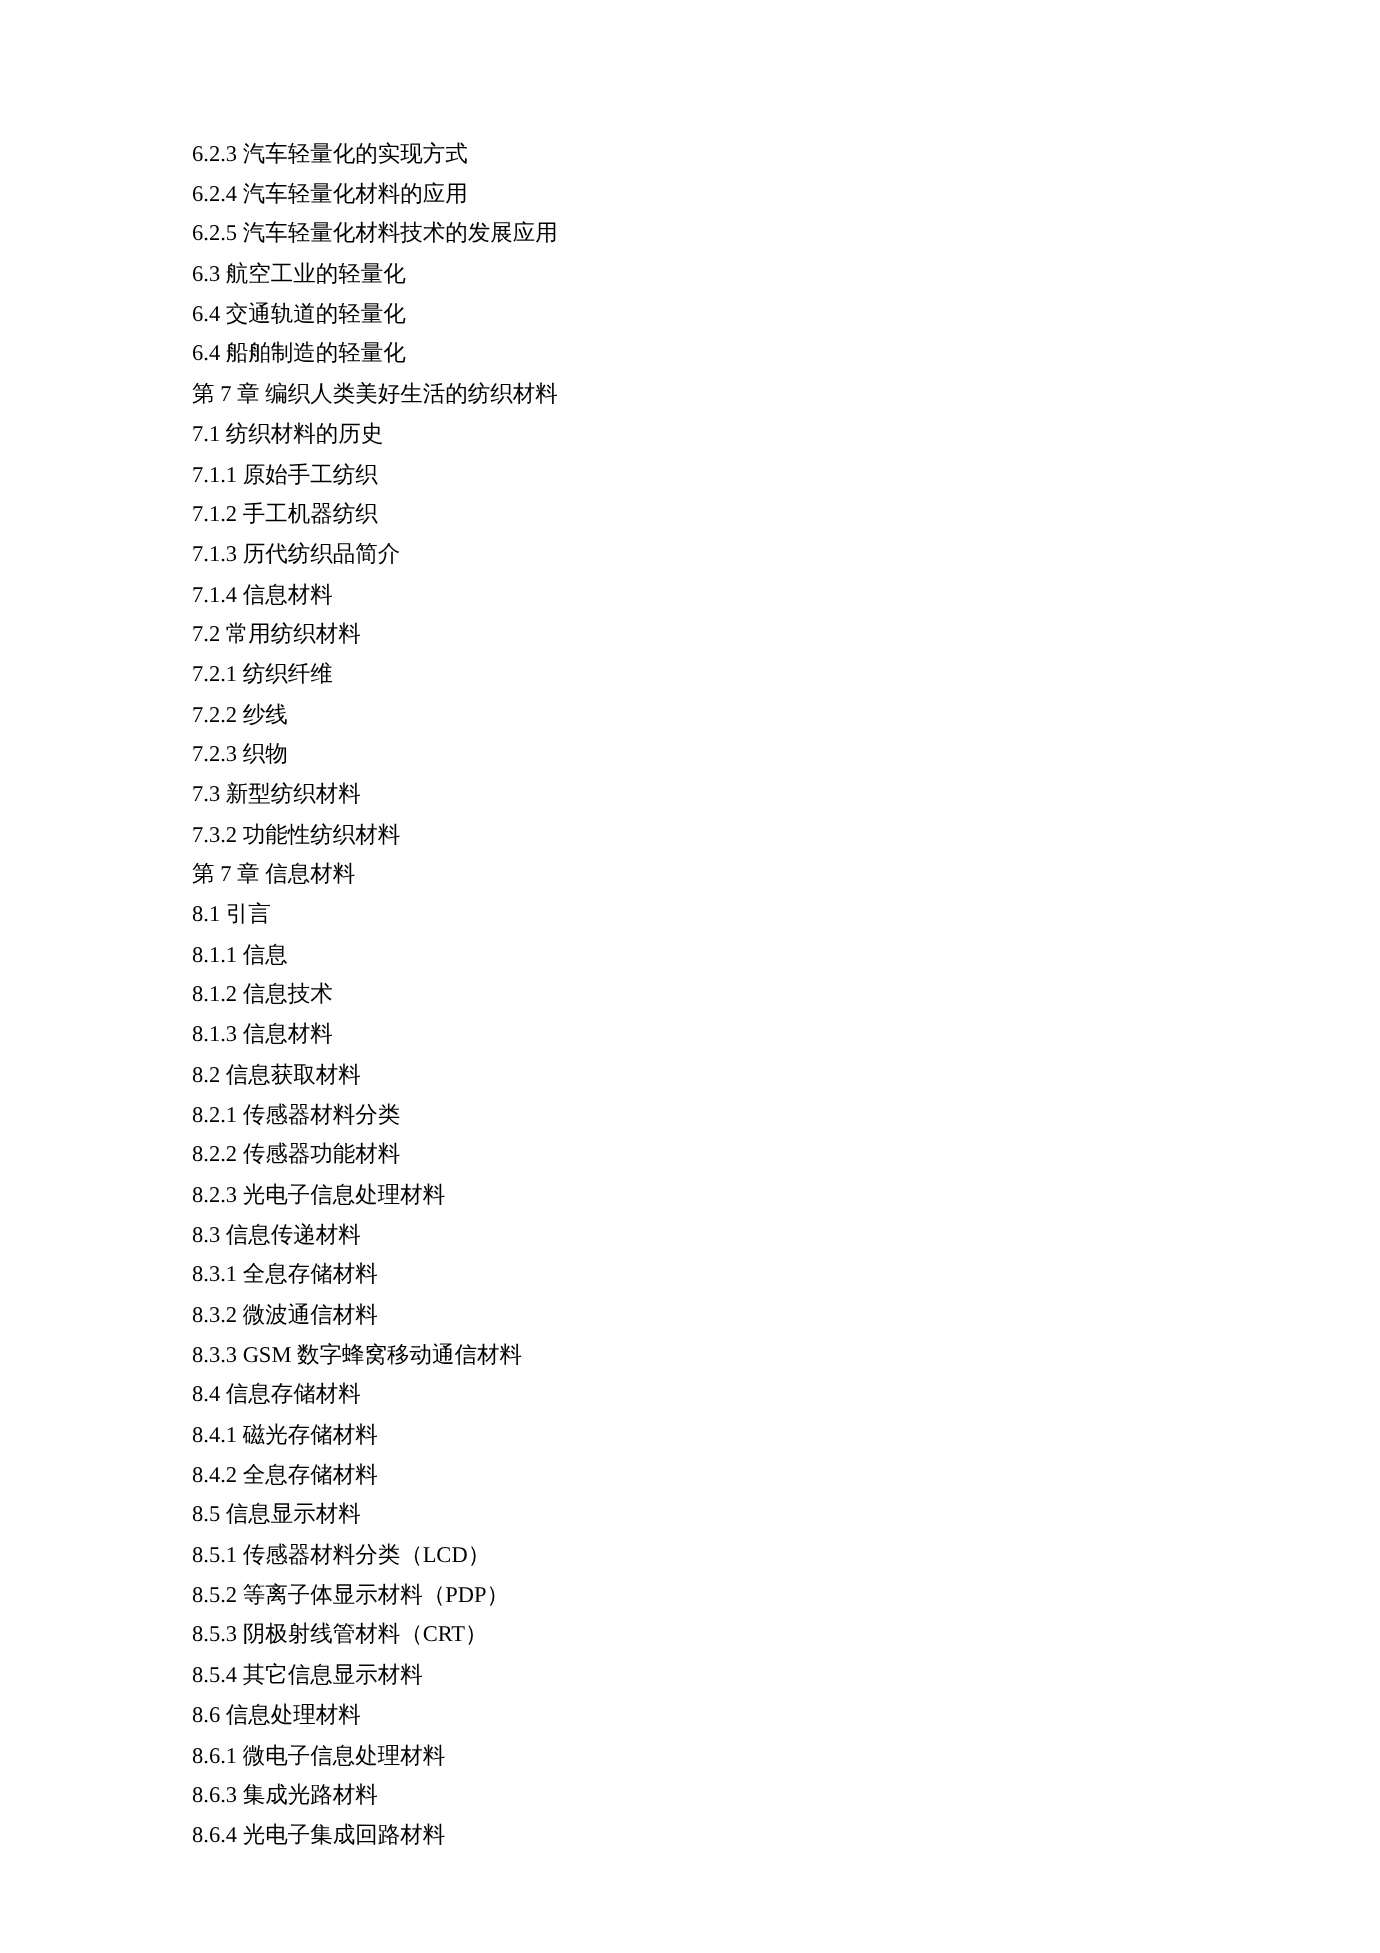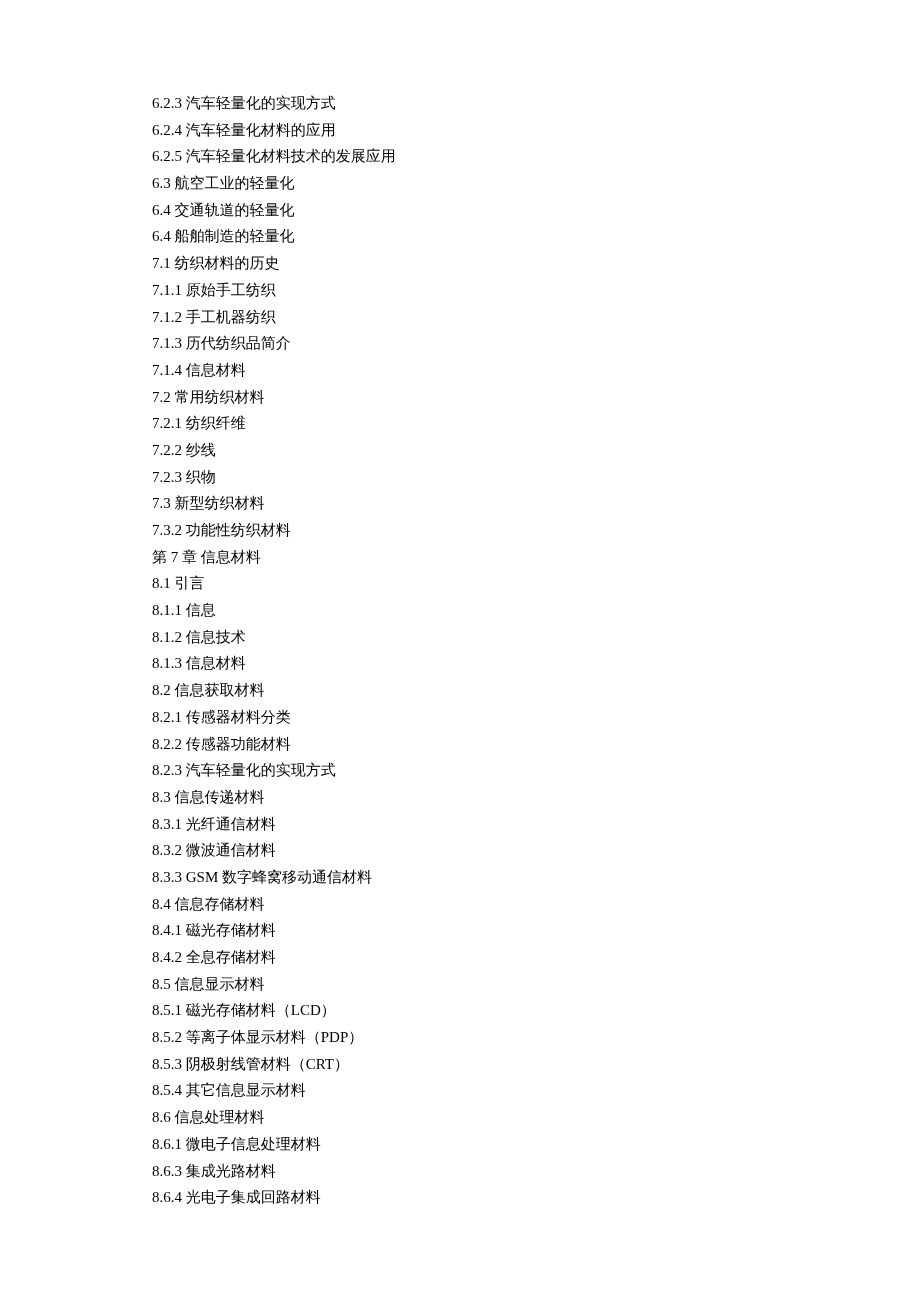--- a/index.html
+++ b/index.html
@@ -12,63 +12,63 @@
     line-height: 1.78;
   }
   .page {
     width: 920px;
     min-height: 1302px;
     box-sizing: border-box;
     padding: 90px 130px 0 128px;
   }
   .toc-line {
     white-space: nowrap;
-    margin-left: 24px;
   }
 </style>
 </head>
 <body>
 
 <div class="page">
   <div id="toc-container">
       <div class="toc-line">6.2.3   汽车轻量化的实现方式</div>
       <div class="toc-line">6.2.4   汽车轻量化材料的应用</div>
       <div class="toc-line">6.2.5   汽车轻量化材料技术的发展应用</div>
       <div class="toc-line">6.3   航空工业的轻量化</div>
       <div class="toc-line">6.4   交通轨道的轻量化</div>
       <div class="toc-line">6.4   船舶制造的轻量化</div>
+      <div class="toc-line">第 7 章   编织人类美好生活的纺织材料</div>
       <div class="toc-line">7.1   纺织材料的历史</div>
       <div class="toc-line">7.1.1   原始手工纺织</div>
       <div class="toc-line">7.1.2   手工机器纺织</div>
       <div class="toc-line">7.1.3   历代纺织品简介</div>
       <div class="toc-line">7.1.4   信息材料</div>
       <div class="toc-line">7.2   常用纺织材料</div>
       <div class="toc-line">7.2.1   纺织纤维</div>
       <div class="toc-line">7.2.2   纱线</div>
       <div class="toc-line">7.2.3   织物</div>
       <div class="toc-line">7.3   新型纺织材料</div>
       <div class="toc-line">7.3.2   功能性纺织材料</div>
       <div class="toc-line">第 7 章   信息材料</div>
       <div class="toc-line">8.1   引言</div>
       <div class="toc-line">8.1.1   信息</div>
       <div class="toc-line">8.1.2   信息技术</div>
       <div class="toc-line">8.1.3   信息材料</div>
       <div class="toc-line">8.2   信息获取材料</div>
       <div class="toc-line">8.2.1 传感器材料分类</div>
       <div class="toc-line">8.2.2   传感器功能材料</div>
-      <div class="toc-line">8.2.3   汽车轻量化的实现方式</div>
+      <div class="toc-line">8.2.3   光电子信息处理材料</div>
       <div class="toc-line">8.3   信息传递材料</div>
-      <div class="toc-line">8.3.1   光纤通信材料</div>
+      <div class="toc-line">8.3.1   全息存储材料</div>
       <div class="toc-line">8.3.2   微波通信材料</div>
       <div class="toc-line">8.3.3   GSM 数字蜂窝移动通信材料</div>
       <div class="toc-line">8.4   信息存储材料</div>
       <div class="toc-line">8.4.1   磁光存储材料</div>
       <div class="toc-line">8.4.2   全息存储材料</div>
       <div class="toc-line">8.5   信息显示材料</div>
-      <div class="toc-line">8.5.1   磁光存储材料（LCD）</div>
+      <div class="toc-line">8.5.1   传感器材料分类（LCD）</div>
       <div class="toc-line">8.5.2   等离子体显示材料（PDP）</div>
       <div class="toc-line">8.5.3   阴极射线管材料（CRT）</div>
       <div class="toc-line">8.5.4   其它信息显示材料</div>
       <div class="toc-line">8.6   信息处理材料</div>
       <div class="toc-line">8.6.1   微电子信息处理材料</div>
       <div class="toc-line">8.6.3   集成光路材料</div>
       <div class="toc-line">8.6.4   光电子集成回路材料</div>
     </div>
 </div>
 

